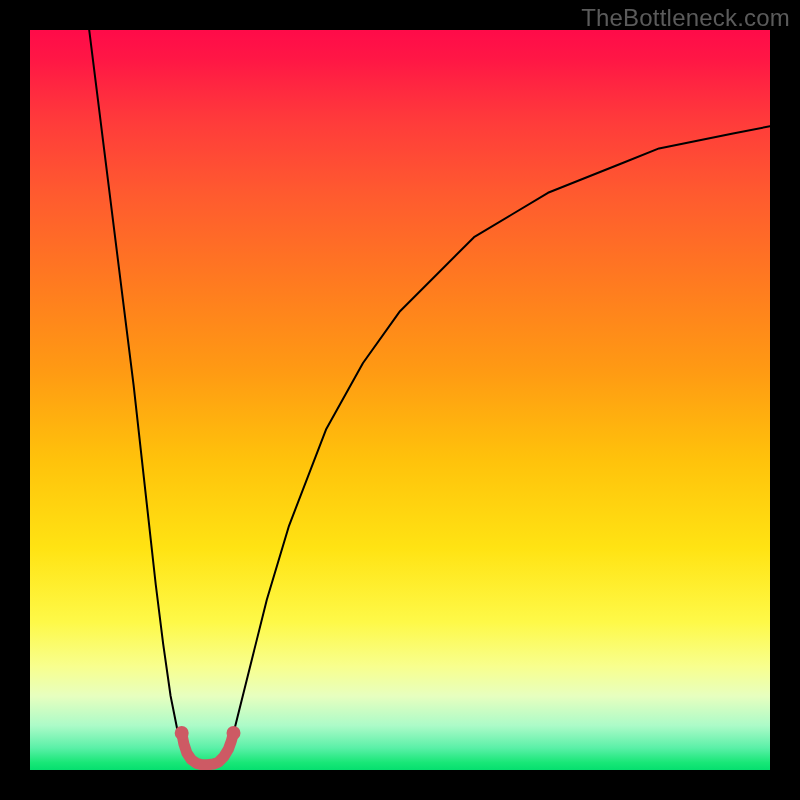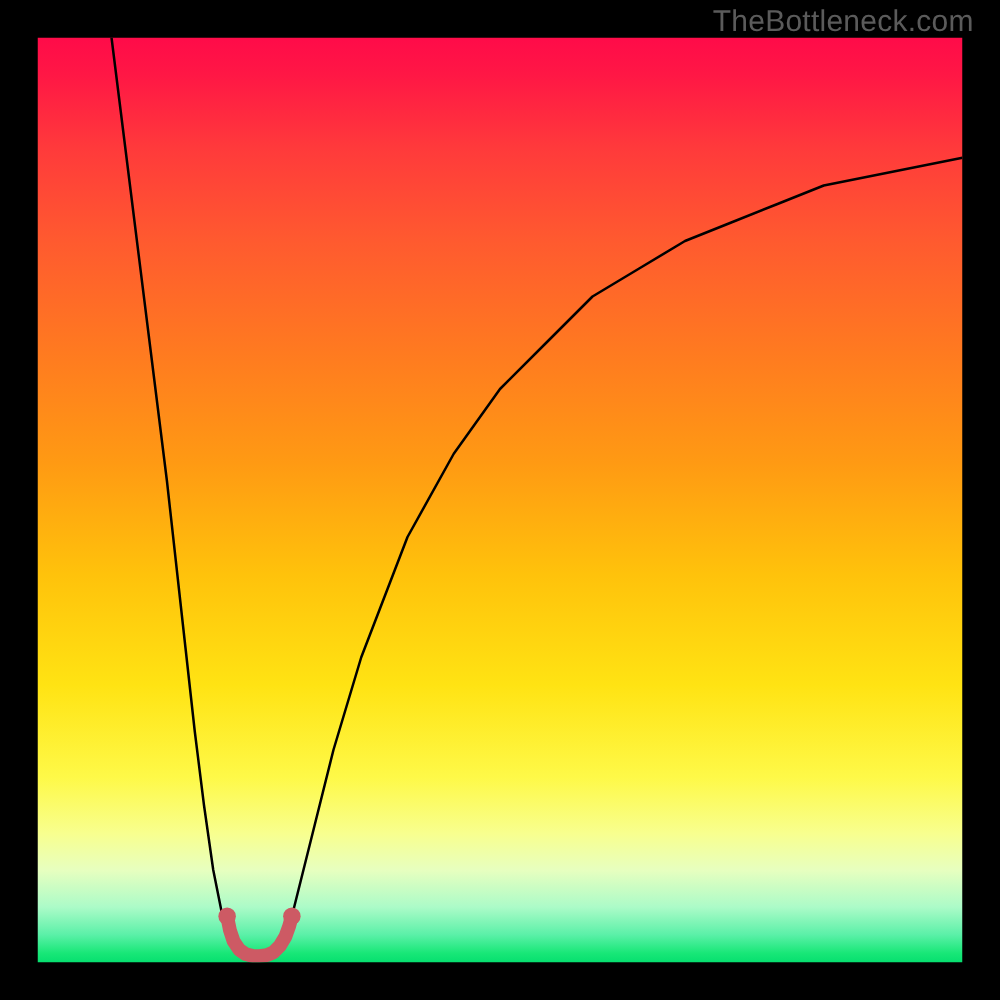--- a/index.html
+++ b/index.html
@@ -13,21 +13,21 @@
   }
   .frame {
     position: absolute;
     top: 0; left: 0;
     width: 800px; height: 800px;
     background: #000;
   }
   .watermark {
     position: absolute;
     top: 4px;
-    right: 21px;
+    right: 10px;
     color: #5b5b5b;
     font-size: 24px;
     font-weight: 500;
     letter-spacing: 0.2px;
     z-index: 20;
   }
   .plot {
     position: absolute;
     left: 30px;
     top: 30px;

